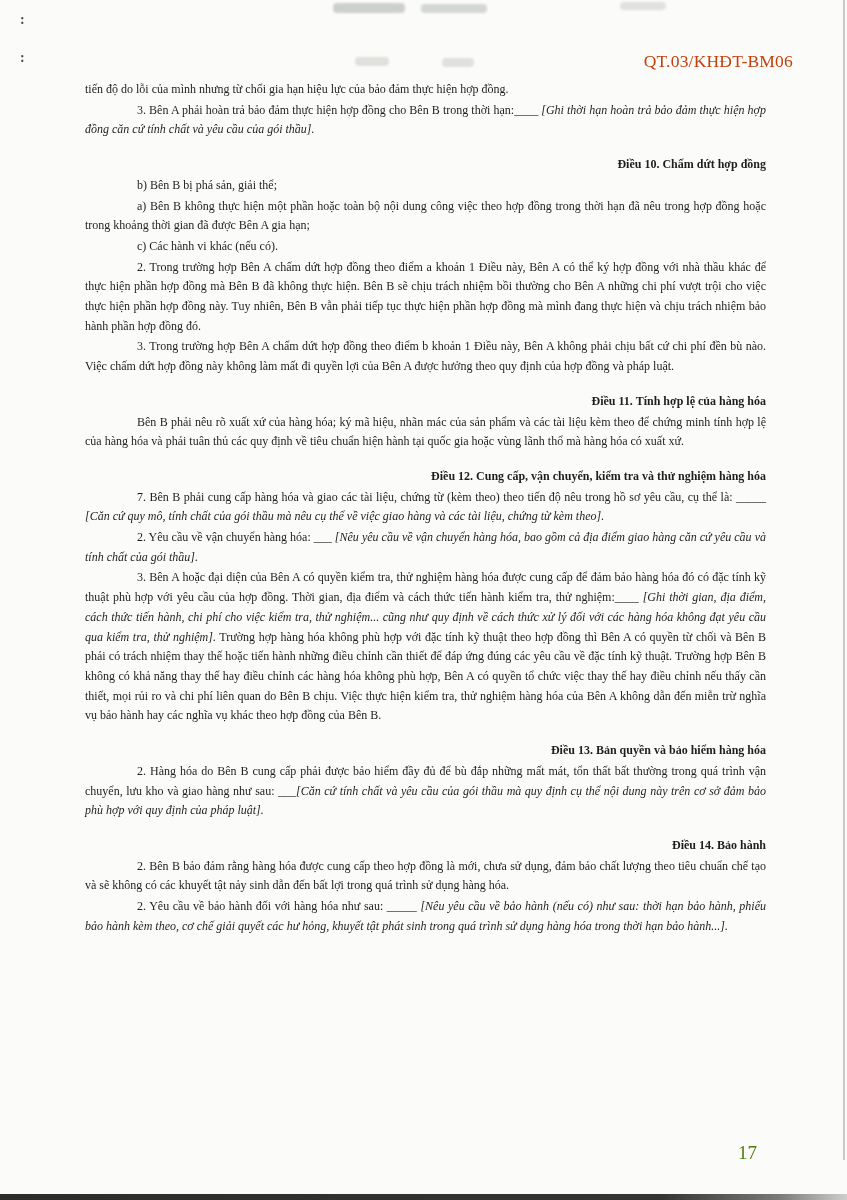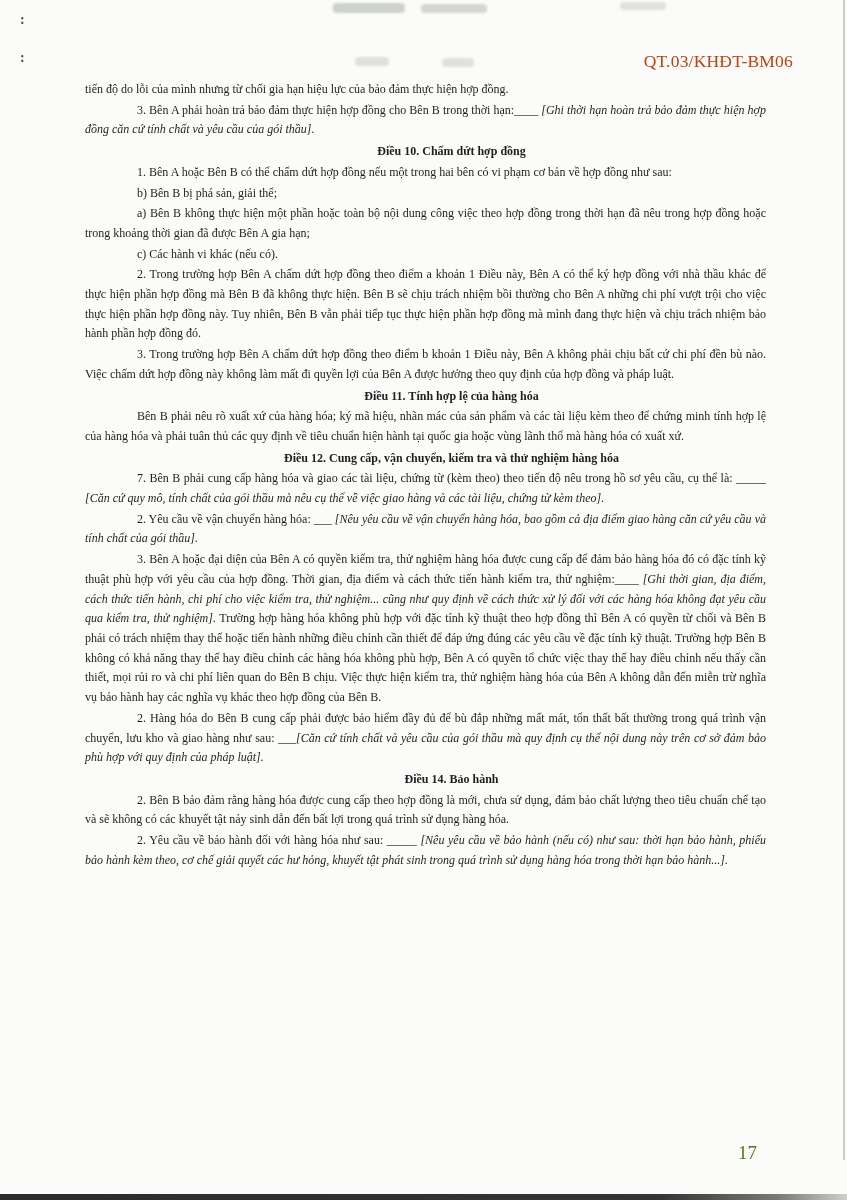--- a/index.html
+++ b/index.html
@@ -25,21 +25,21 @@
     position: absolute;
     left: 85px;
     top: 80px;
     width: 681px;
     font-size: 12px;
     line-height: 19.7px;
     text-align: justify;
   }
   .content p { margin: 0 0 1px 0; text-indent: 52px; }
   .content p.continuation { text-indent: 0; }
-  .content p.heading { font-weight: bold; text-align: center; margin-top: 2px; }
+  .content p.heading { font-weight: bold; text-align: right; margin-top: 15px; }
   .it { font-style: italic; }
   .page-number {
     position: absolute;
     left: 738px;
     top: 1142px;
     font-size: 19px;
     color: #4d7c0f;
   }
   .bottom-edge-line {
     position: absolute;
@@ -87,32 +87,32 @@
 
   <span class="margin-mark mark-1">:</span>
   <span class="margin-mark mark-2">:</span>
 
   <div class="doc-code">QT.03/KHĐT-BM06</div>
 
   <div class="content">
       <p class="continuation"><span>tiến độ do lỗi của mình nhưng từ chối gia hạn hiệu lực của bảo đảm thực hiện hợp đồng.</span></p>
       <p class="body"><span>3. Bên A phải hoàn trả bảo đảm thực hiện hợp đồng cho Bên B trong thời hạn:____ </span><span class="it">[Ghi thời hạn hoàn trả bảo đảm thực hiện hợp đồng căn cứ tính chất và yêu cầu của gói thầu].</span></p>
       <p class="heading"><span>Điều 10. Chấm dứt hợp đồng</span></p>
-      <p class="body"><span>1. Bên A hoặc Bên B có thể chấm dứt hợp đồng nếu một trong hai bên có vi phạm cơ bản về hợp đồng như sau:</span></p>
       <p class="body"><span>b) Bên B bị phá sản, giải thể;</span></p>
       <p class="body"><span>a) Bên B không thực hiện một phần hoặc toàn bộ nội dung công việc theo hợp đồng trong thời hạn đã nêu trong hợp đồng hoặc trong khoảng thời gian đã được Bên A gia hạn;</span></p>
       <p class="body"><span>c) Các hành vi khác (nếu có).</span></p>
       <p class="body"><span>2. Trong trường hợp Bên A chấm dứt hợp đồng theo điểm a khoản 1 Điều này, Bên A có thể ký hợp đồng với nhà thầu khác để thực hiện phần hợp đồng mà Bên B đã không thực hiện. Bên B sẽ chịu trách nhiệm bồi thường cho Bên A những chi phí vượt trội cho việc thực hiện phần hợp đồng này. Tuy nhiên, Bên B vẫn phải tiếp tục thực hiện phần hợp đồng mà mình đang thực hiện và chịu trách nhiệm bảo hành phần hợp đồng đó.</span></p>
       <p class="body"><span>3. Trong trường hợp Bên A chấm dứt hợp đồng theo điểm b khoản 1 Điều này, Bên A không phải chịu bất cứ chi phí đền bù nào. Việc chấm dứt hợp đồng này không làm mất đi quyền lợi của Bên A được hưởng theo quy định của hợp đồng và pháp luật.</span></p>
       <p class="heading"><span>Điều 11. Tính hợp lệ của hàng hóa</span></p>
       <p class="body"><span>Bên B phải nêu rõ xuất xứ của hàng hóa; ký mã hiệu, nhãn mác của sản phẩm và các tài liệu kèm theo để chứng minh tính hợp lệ của hàng hóa và phải tuân thủ các quy định về tiêu chuẩn hiện hành tại quốc gia hoặc vùng lãnh thổ mà hàng hóa có xuất xứ.</span></p>
       <p class="heading"><span>Điều 12. Cung cấp, vận chuyển, kiểm tra và thử nghiệm hàng hóa</span></p>
       <p class="body"><span>7. Bên B phải cung cấp hàng hóa và giao các tài liệu, chứng từ (kèm theo) theo tiến độ nêu trong hồ sơ yêu cầu, cụ thể là: _____ </span><span class="it">[Căn cứ quy mô, tính chất của gói thầu mà nêu cụ thể về việc giao hàng và các tài liệu, chứng từ kèm theo].</span></p>
       <p class="body"><span>2. Yêu cầu về vận chuyển hàng hóa: ___ </span><span class="it">[Nêu yêu cầu về vận chuyển hàng hóa, bao gồm cả địa điểm giao hàng căn cứ yêu cầu và tính chất của gói thầu].</span></p>
       <p class="body"><span>3. Bên A hoặc đại diện của Bên A có quyền kiểm tra, thử nghiệm hàng hóa được cung cấp để đảm bảo hàng hóa đó có đặc tính kỹ thuật phù hợp với yêu cầu của hợp đồng. Thời gian, địa điểm và cách thức tiến hành kiểm tra, thử nghiệm:____ </span><span class="it">[Ghi thời gian, địa điểm, cách thức tiến hành, chi phí cho việc kiểm tra, thử nghiệm... cũng như quy định về cách thức xử lý đối với các hàng hóa không đạt yêu cầu qua kiểm tra, thử nghiệm].</span><span> Trường hợp hàng hóa không phù hợp với đặc tính kỹ thuật theo hợp đồng thì Bên A có quyền từ chối và Bên B phải có trách nhiệm thay thế hoặc tiến hành những điều chỉnh cần thiết để đáp ứng đúng các yêu cầu về đặc tính kỹ thuật. Trường hợp Bên B không có khả năng thay thế hay điều chỉnh các hàng hóa không phù hợp, Bên A có quyền tổ chức việc thay thế hay điều chỉnh nếu thấy cần thiết, mọi rủi ro và chi phí liên quan do Bên B chịu. Việc thực hiện kiểm tra, thử nghiệm hàng hóa của Bên A không dẫn đến miễn trừ nghĩa vụ bảo hành hay các nghĩa vụ khác theo hợp đồng của Bên B.</span></p>
+      <p class="heading"><span>Điều 13. Bản quyền và bảo hiểm hàng hóa</span></p>
       <p class="body"><span>2. Hàng hóa do Bên B cung cấp phải được bảo hiểm đầy đủ để bù đắp những mất mát, tổn thất bất thường trong quá trình vận chuyển, lưu kho và giao hàng như sau: ___</span><span class="it">[Căn cứ tính chất và yêu cầu của gói thầu mà quy định cụ thể nội dung này trên cơ sở đảm bảo phù hợp với quy định của pháp luật].</span></p>
       <p class="heading"><span>Điều 14. Bảo hành</span></p>
       <p class="body"><span>2. Bên B bảo đảm rằng hàng hóa được cung cấp theo hợp đồng là mới, chưa sử dụng, đảm bảo chất lượng theo tiêu chuẩn chế tạo và sẽ không có các khuyết tật nảy sinh dẫn đến bất lợi trong quá trình sử dụng hàng hóa.</span></p>
       <p class="body"><span>2. Yêu cầu về bảo hành đối với hàng hóa như sau: _____ </span><span class="it">[Nêu yêu cầu về bảo hành (nếu có) như sau: thời hạn bảo hành, phiếu bảo hành kèm theo, cơ chế giải quyết các hư hỏng, khuyết tật phát sinh trong quá trình sử dụng hàng hóa trong thời hạn bảo hành...].</span></p>
     </div>
 
   <div class="page-number">17</div>
 
   <div class="right-edge-line"></div>
   <div class="bottom-edge-line"></div>

